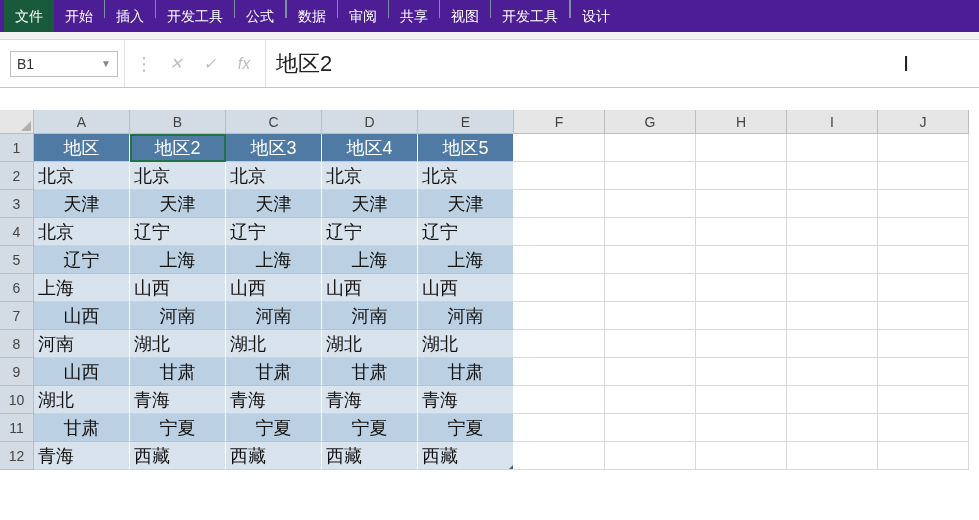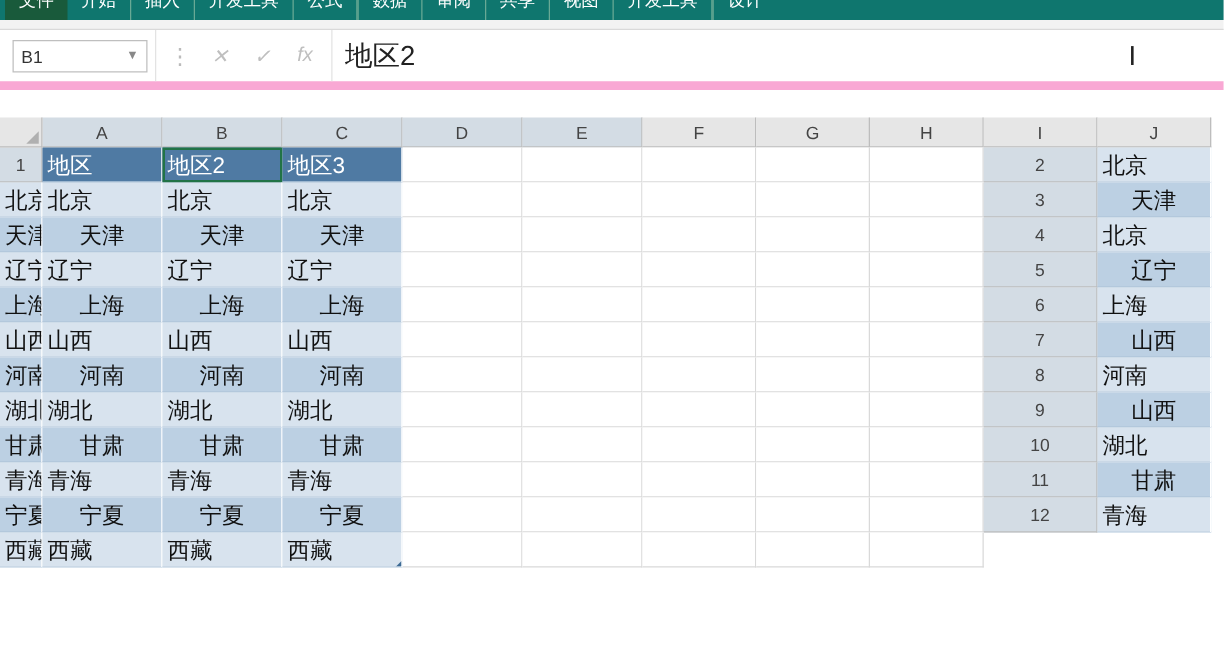--- a/index.html
+++ b/index.html
@@ -1,30 +1,30 @@
 <!DOCTYPE html>
 <html><head>
 <meta charset="utf-8">
 <style>
   *{box-sizing:border-box;margin:0;padding:0;font-family:"Microsoft YaHei",SimSun,Arial,sans-serif;}
   html,body{width:979px;height:520px;overflow:hidden;background:#fff;}
   
   
-  .ribbon{height:16px;background:#0f766e;display:flex;align-items:flex-end;color:#fff;font-size:14px;padding:0 4px;position:relative;}
+  .ribbon{height:32px;background:#4c1d95;display:flex;align-items:flex-start;color:#fff;font-size:14px;padding:0 4px;position:relative;}
   .ribbon .tab{padding:0 11px;height:32px;line-height:32px;white-space:nowrap;cursor:default;}
   .ribbon .tab.file{background:#195a3b;}
   .ribbon .sep{width:1px;height:18px;background:#8fbfa5;opacity:.7;}
   .ribbon .tell{display:flex;align-items:center;gap:4px;color:#cfe7d8;}
   .ribbon .bulb{width:14px;height:14px;}
   
   
   .ribbon-body{height:8px;background:#f2f2f2;border-bottom:1px solid #d9d9d9;}
 
   
-  .fbar{display:flex;align-items:stretch;background:#fff;height:48px;border-bottom:7px solid #f9a8d4;}
+  .fbar{display:flex;align-items:stretch;background:#fff;height:48px;border-bottom:1px solid #f9a8d4;}
   .namebox-wrap{display:flex;align-items:center;padding:8px 6px 8px 10px;}
   .namebox{width:108px;height:26px;border:1px solid #bfbfbf;background:#fff;display:flex;align-items:center;padding:0 6px;font-size:14px;justify-content:space-between;color:#333;}
   .namebox .dd{color:#888;font-size:10px;}
   .fx-group{display:flex;align-items:center;gap:12px;padding:0 10px;border-left:1px solid #e3e3e3;}
   .fx-group .ico{color:#bfbfbf;font-style:italic;font-size:16px;width:22px;text-align:center;}
   .fx-group .dots{color:#bbb;font-size:18px;line-height:1;}
   .fx-input{flex:1;border-left:1px solid #e3e3e3;padding:4px 10px;font-size:22px;color:#222;position:relative;display:flex;align-items:center;}
   .text-cursor{position:absolute;right:70px;top:50%;transform:translateY(-50%);color:#222;font-size:22px;}
   
   .gap{height:22px;background:#fff;}
@@ -36,21 +36,21 @@
   .corner::after{content:"";position:absolute;right:2px;bottom:2px;width:0;height:0;border-left:10px solid transparent;border-bottom:10px solid #b0b0b0;}
   
   .colhdr{height:24px;background:#e6e6e6;color:#444;border-right:1px solid #bdbdbd;border-bottom:1px solid #bdbdbd;text-align:center;font-size:14px;line-height:24px;}
   .colhdr.act{background:#d3dce4;}
   
   .rowhdr{height:28px;background:#e6e6e6;color:#444;border-right:1px solid #bdbdbd;border-bottom:1px solid #bdbdbd;text-align:center;font-size:14px;line-height:28px;}
   .rowhdr.act{background:#d3dce4;}
   
   .cell{height:28px;border-right:1px solid #d9d9d9;border-bottom:1px solid #d9d9d9;padding:0 4px;font-size:18px;line-height:28px;color:#111;white-space:nowrap;overflow:hidden;background:#fff;}
   
-  .h1{background:#4f7aa3 !important;color:#fff !important;border-right-color:#fff !important;border-bottom-color:#b9cde0 !important;font-size:18px;}
+  .h1{background:#4f7aa3 !important;color:#fff !important;border-right-color:#fff !important;border-bottom-color:#b9cde0 !important;font-size:18px;text-align:center;}
   .band-a{background:#d8e3ee !important;border-right-color:#fff !important;border-bottom-color:#c5d5e4 !important;}
   .band-b{background:#bcd0e3 !important;border-right-color:#fff !important;border-bottom-color:#b0c5da !important;text-align:center;}
   
   .sel{outline:2px solid #217346;outline-offset:-2px;}
   .tbl-br{position:relative;}
   .tbl-br::after{content:"";position:absolute;right:-1px;bottom:-1px;width:0;height:0;border-left:6px solid transparent;border-bottom:6px solid #3d6a94;}
 </style>
 </head>
 <body>
 
@@ -112,20 +112,22 @@
   <div class="colhdr">F</div>
   <div class="colhdr">G</div>
   <div class="colhdr">H</div>
   <div class="colhdr">I</div>
   <div class="colhdr">J</div>
 
   <div class="rowhdr act">1</div>
   <div class="cell h1">地区</div>
   <div class="cell h1 sel">地区2</div>
   <div class="cell h1">地区3</div>
+  <div class="cell h1">地区4</div>
+  <div class="cell h1">地区5</div>
   <div class="cell"></div>
     <div class="cell"></div>
     <div class="cell"></div>
     <div class="cell"></div>
     <div class="cell"></div>
 
   <div class="rowhdr act">2</div>
   <div class="cell band-a">北京</div>
   <div class="cell band-a">北京</div>
   <div class="cell band-a">北京</div>

